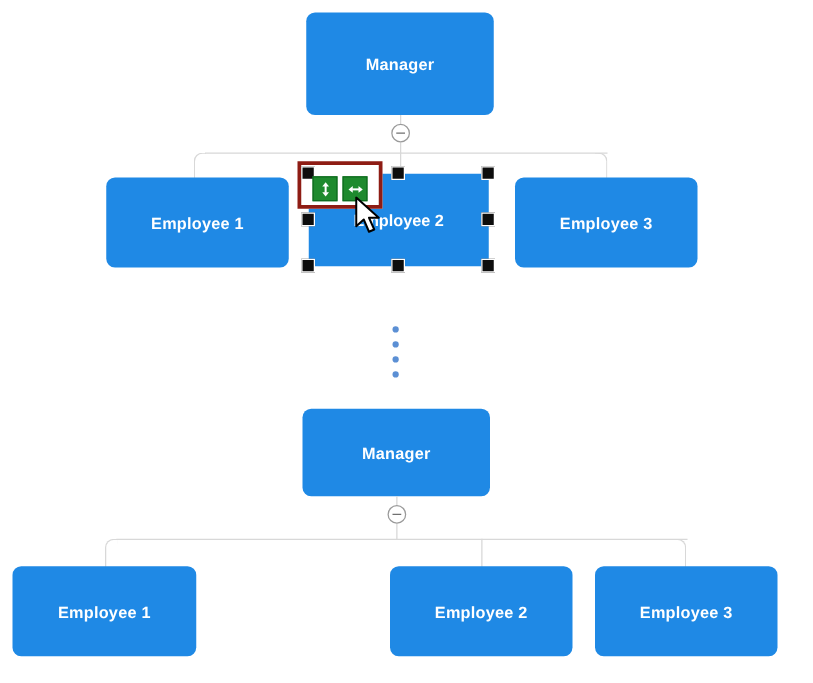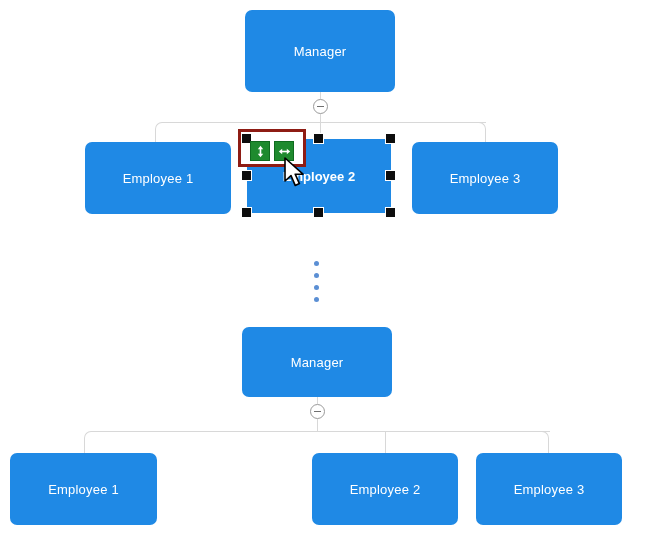--- a/index.html
+++ b/index.html
@@ -17,21 +17,21 @@
     height: 546px;
     background: #ffffff;
     overflow: hidden;
   }
   .node {
     position: absolute;
     background: #1f89e5;
     border-radius: 7px;
     color: #ffffff;
     font-size: 13px;
-    font-weight: normal;
+    font-weight: bold;
     display: flex;
     align-items: center;
     justify-content: center;
     letter-spacing: 0.2px;
     box-sizing: border-box;
   }
   .node-label {
     pointer-events: none;
     text-align: center;
   }

